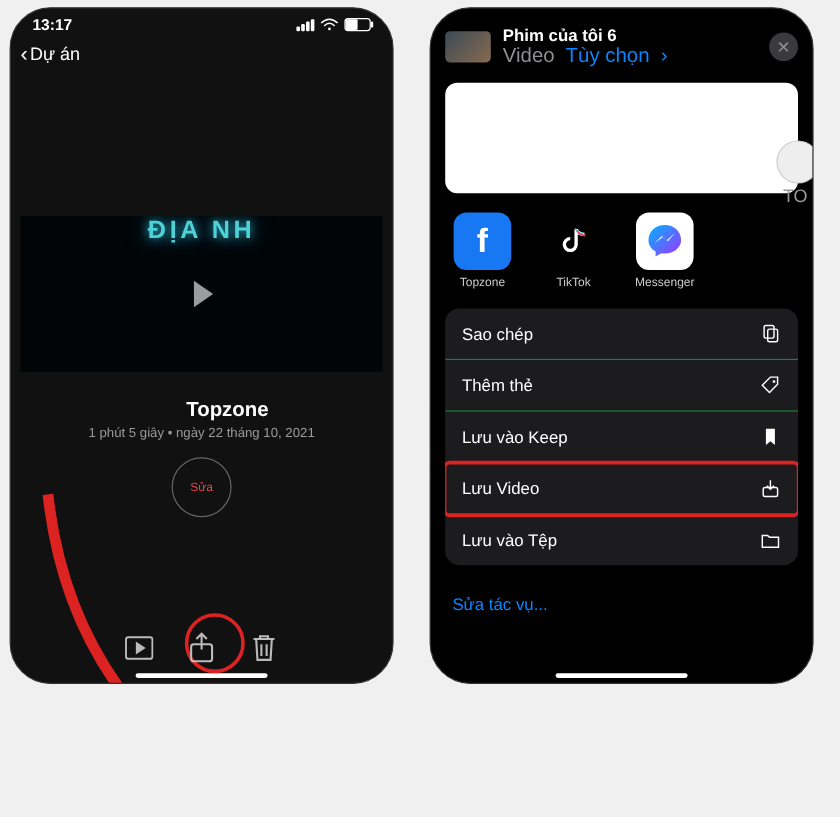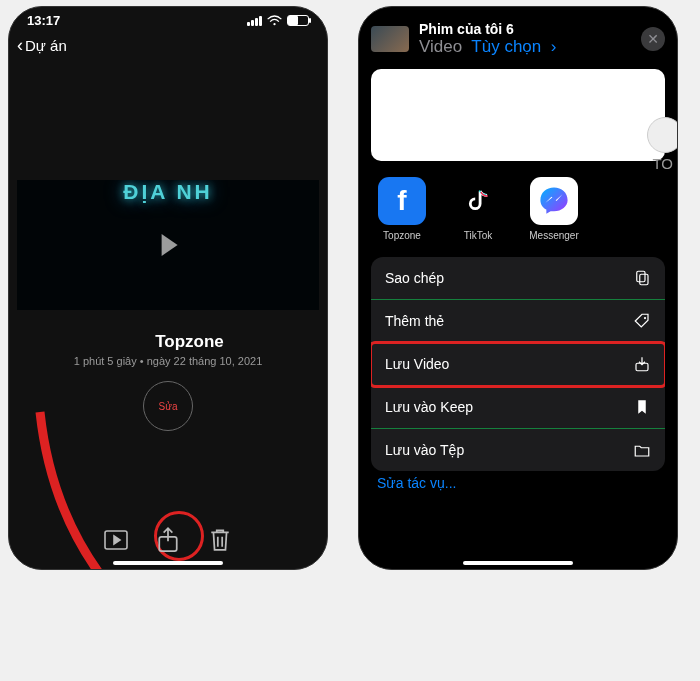--- a/index.html
+++ b/index.html
@@ -58,21 +58,21 @@
   .app .lbl{font-size:10px;color:#ccc;}
   .ico.ad{background:#fff;}
   .ico.fb{background:#1877f2;color:#fff;font-weight:900;font-size:28px;}
   .ico.tk{background:#000;color:#fff;}
   .ico.ms{background:#fff;}
   .list{margin:8px 12px 0;background:#1c1c1e;border-radius:12px;overflow:hidden;}
   .row{display:flex;align-items:center;justify-content:space-between;padding:12px 14px;border-bottom:1px solid #15803d;font-size:14px;}
   .row:last-child{border-bottom:none;}
   .row svg{width:18px;height:18px;stroke:#fff;fill:none;stroke-width:1.6;}
   .row.hl{outline:3px solid #d22;outline-offset:-1px;border-radius:4px;}
-  .edit-actions{color:#0a84ff;font-size:14px;padding:4px 18px;}
+  .edit-actions{color:#0a84ff;font-size:14px;padding:24px 18px;}
 </style>
 </head>
 <body>
 
 <div class="wrap">
 
   <div class="phone">
     <div class="status">
       <span class="time">13:17</span>
       <span class="icons">
@@ -202,31 +202,31 @@
             <rect x="9" y="7" width="11" height="14" rx="2"></rect>
           </svg>
       </div>
       <div class="row">
         <span>Thêm thẻ</span>
         <svg viewBox="0 0 24 24">
             <path d="M3 12 l9 -9 h8 v8 l-9 9 z"></path>
             <circle cx="16" cy="8" r="1.5" fill="#fff" stroke="none"></circle>
           </svg>
       </div>
+      <div class="row">
+        <span>Lưu vào Keep</span>
+        <svg viewBox="0 0 24 24">
+            <path d="M7 3 h10 v18 l-5 -4 l-5 4 z" fill="#fff" stroke="none"></path>
+          </svg>
+      </div>
       <div class="row hl">
         <span>Lưu Video</span>
         <svg viewBox="0 0 24 24">
             <path d="M12 3 v10 M8 9 l4 4 l4 -4"></path>
             <rect x="4" y="11" width="16" height="10" rx="2"></rect>
-          </svg>
-      </div>
-      <div class="row">
-        <span>Lưu vào Keep</span>
-        <svg viewBox="0 0 24 24">
-            <path d="M7 3 h10 v18 l-5 -4 l-5 4 z" fill="#fff" stroke="none"></path>
           </svg>
       </div>
       <div class="row">
         <span>Lưu vào Tệp</span>
         <svg viewBox="0 0 24 24">
             <path d="M3 7 h6 l2 2 h10 v11 H3 z"></path>
           </svg>
       </div>
     </div>
 

